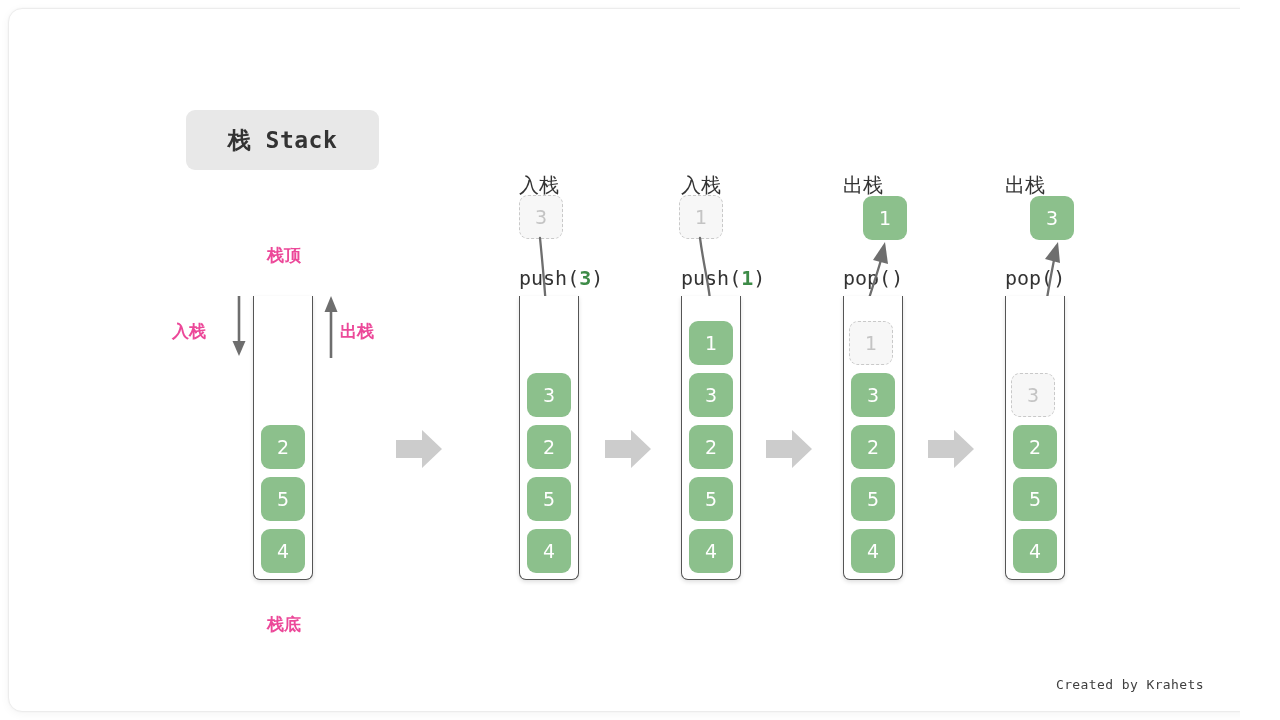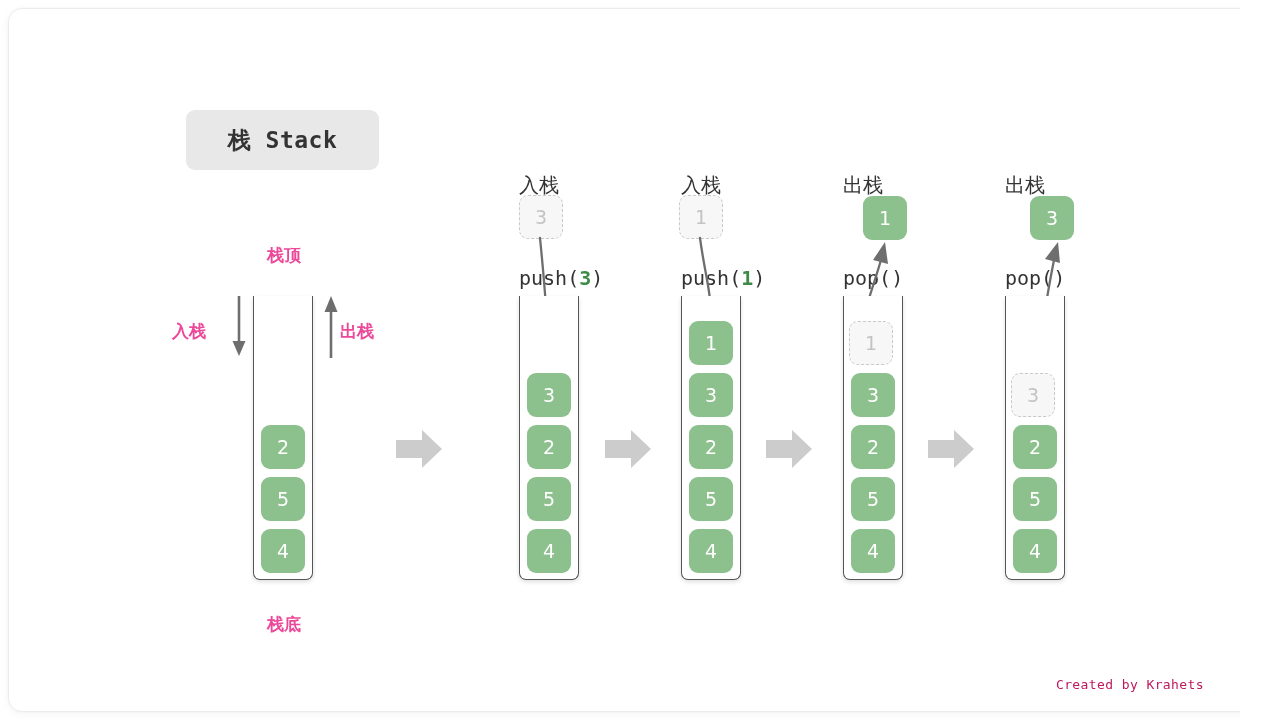--- a/index.html
+++ b/index.html
@@ -131,21 +131,21 @@
 
   
   .sep { position: absolute; }
 
   
   #credit {
     position: absolute;
     right: 36px; bottom: 28px;
     font-family: "DejaVu Sans Mono", monospace;
     font-size: 13px;
-    color: #be185d;
+    color: #404040;
     letter-spacing: 0.4px;
     white-space: nowrap;
   }
   svg { display: block; overflow: visible; }
 </style>
 </head>
 <body>
 
 <div id="canvas">
   <div id="card"></div>

